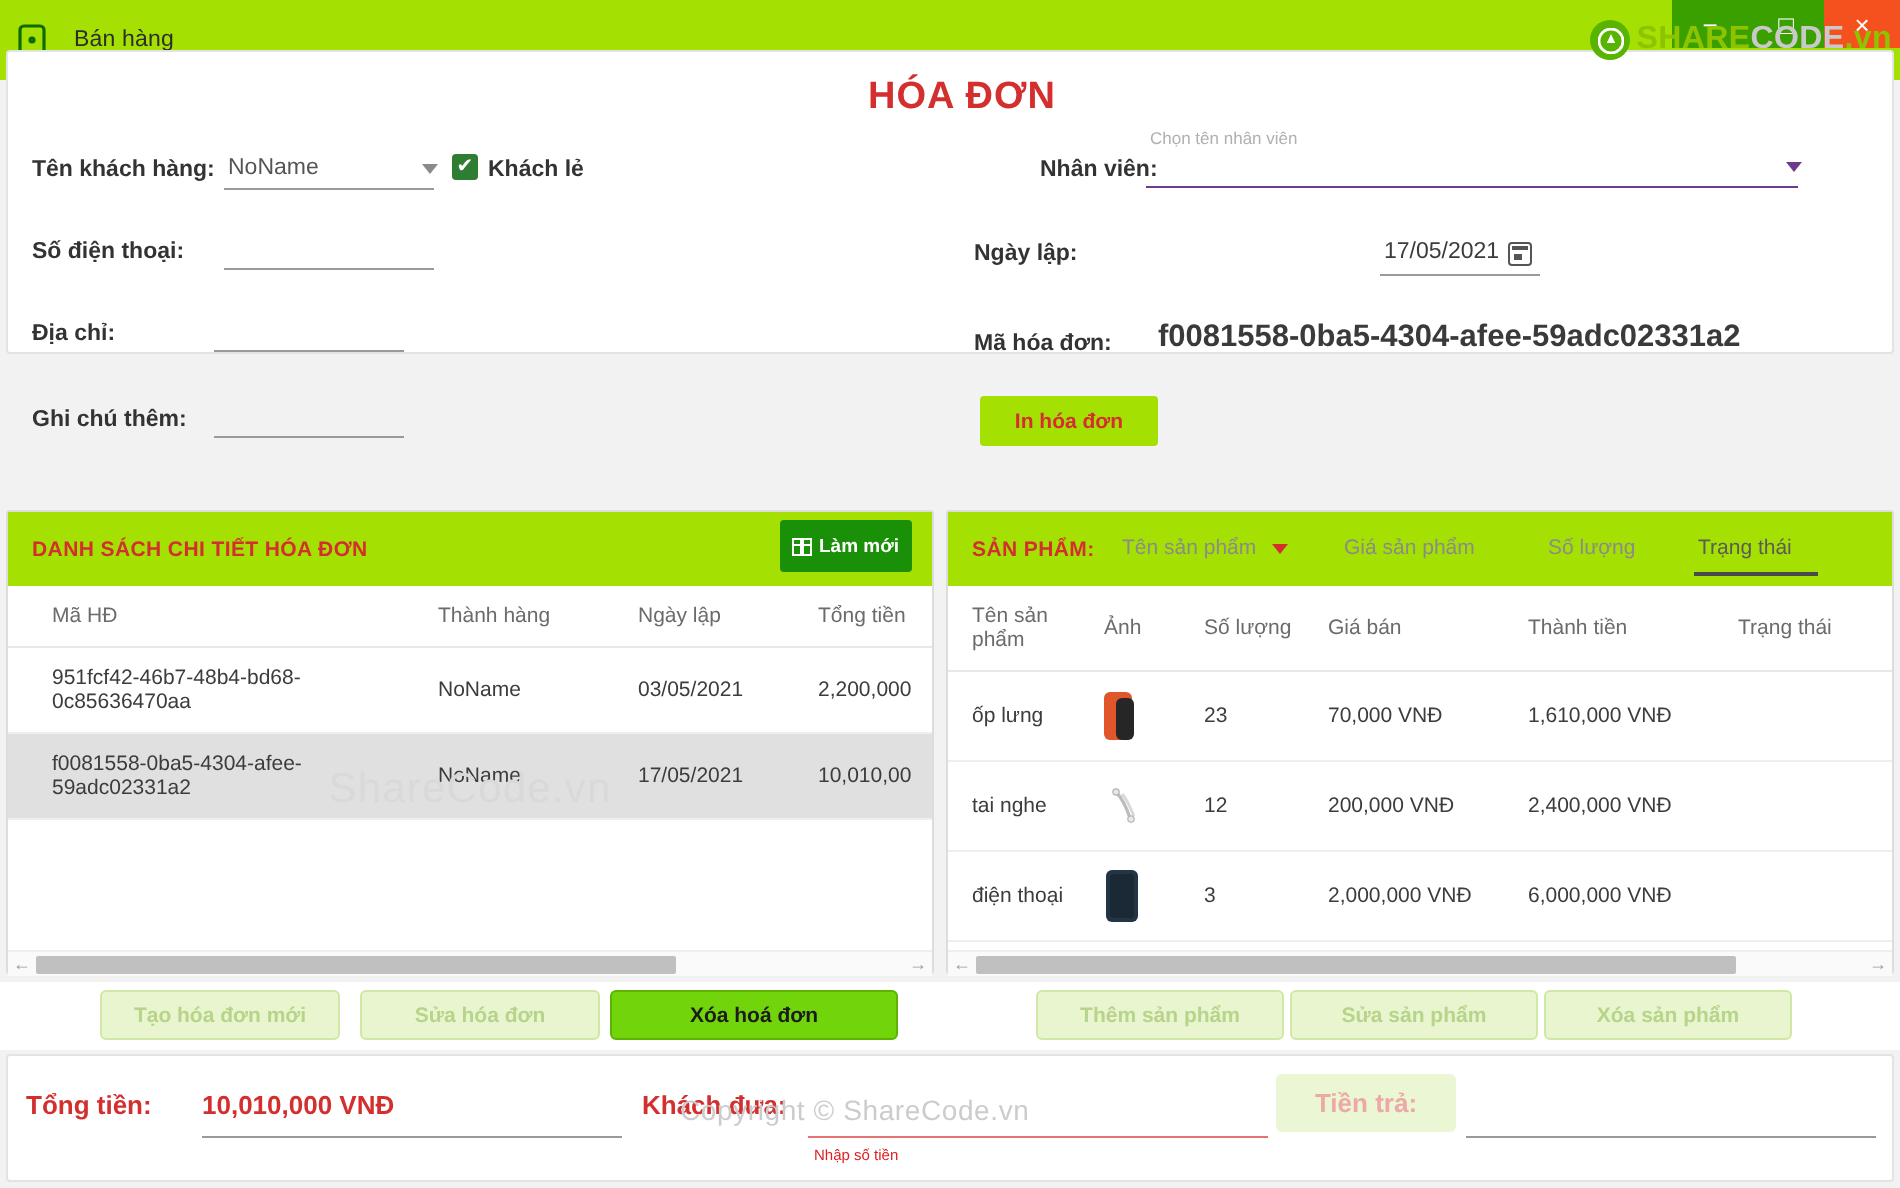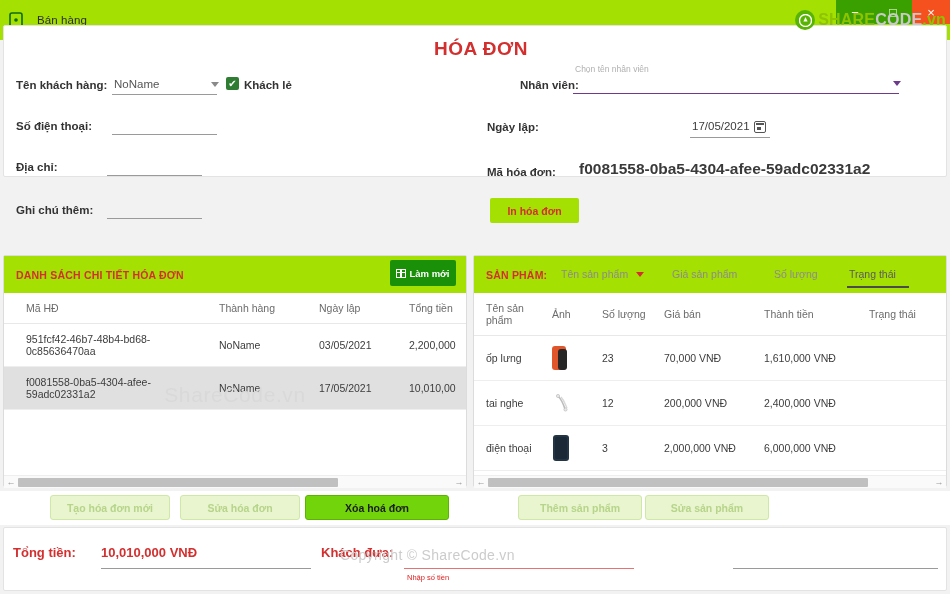--- a/index.html
+++ b/index.html
@@ -432,29 +432,31 @@
       </div>
     </div>
   </div>
 
   <div class="btn-bar">
     <button class="abtn" style="left:50px; width:120px;">Tạo hóa đơn mới</button>
     <button class="abtn" style="left:180px; width:120px;">Sửa hóa đơn</button>
     <button class="abtn active" style="left:305px; width:144px;">Xóa hoá đơn</button>
     <button class="abtn" style="left:518px; width:124px;">Thêm sản phẩm</button>
     <button class="abtn" style="left:645px; width:124px;">Sửa sản phẩm</button>
+    <button class="abtn" style="left:772px; width:124px;">Xóa sản phẩm</button>
   </div>
 
   <div class="bottom">
     <div class="b-label" style="left:9px; top:17px;">Tổng tiền:</div>
     <div class="b-value" style="left:97px; top:17px;">10,010,000 VNĐ</div>
     <div class="b-underline" style="left:97px; top:40px; width:210px;"></div>
 
     <div class="b-label" style="left:317px; top:17px;">Khách đưa:</div>
     <div class="b-underline red" style="left:400px; top:40px; width:230px;"></div>
 
+    <button class="pay-btn">Tiền trả:</button>
     <div class="b-underline" style="left:729px; top:40px; width:205px;"></div>
   </div>
 
   <div class="copy-wm">Copyright © ShareCode.vn</div>
   <div class="err-bottom">Nhập số tiền</div>
 
 </div>
 
 </body></html>

